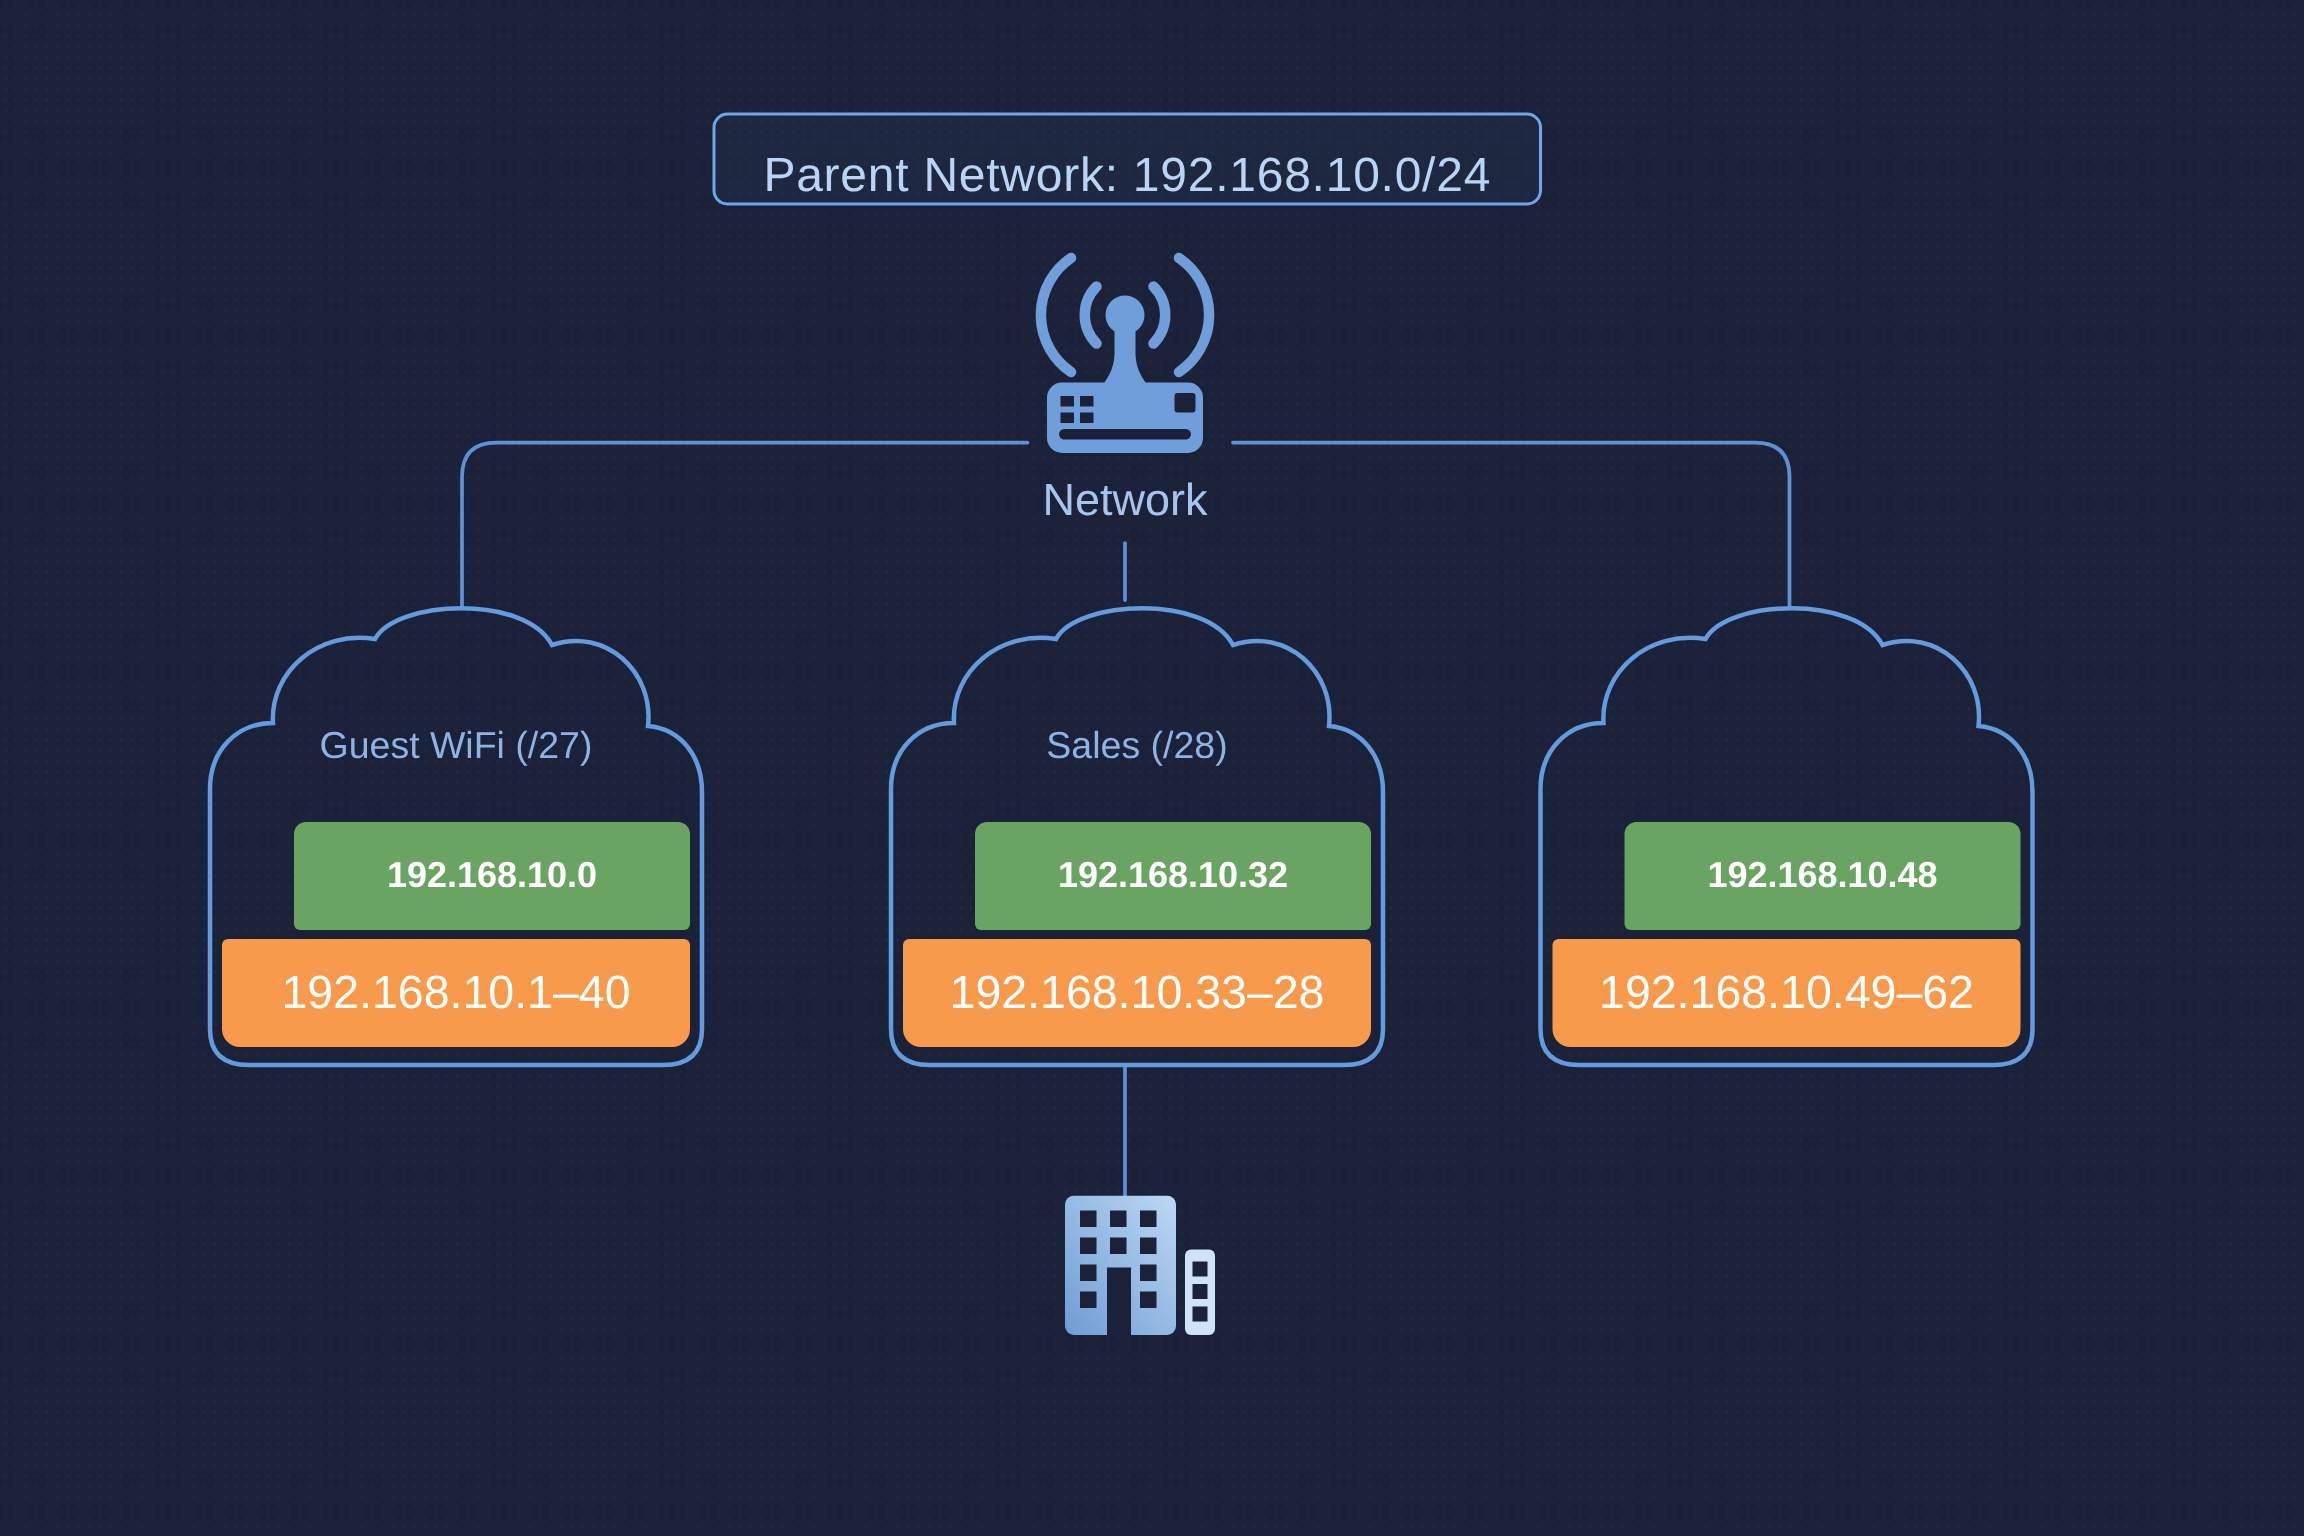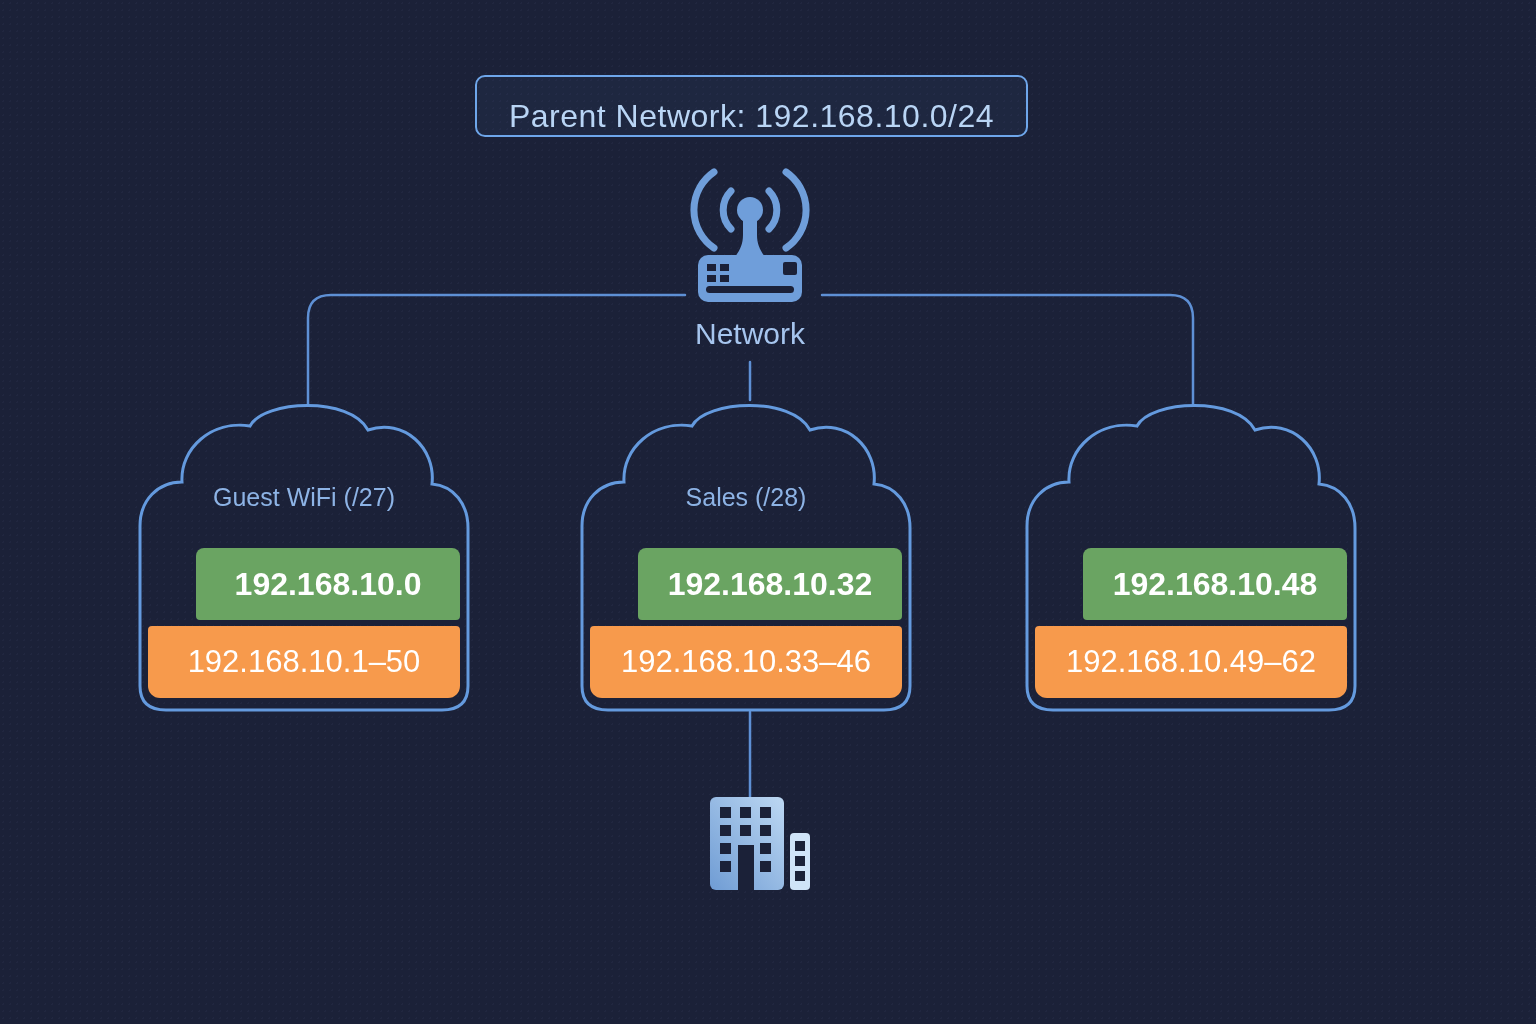--- a/index.html
+++ b/index.html
@@ -24,35 +24,35 @@
 
   .router-icon{position:absolute;left:670px;top:160px;width:160px;height:150px;}
   .router-icon svg{overflow:visible;}
   .router-label{
     position:absolute;left:670px;top:317px;width:160px;
     text-align:center;color:#a6c5ee;font-size:30px;
   }
 
   .cloud{position:absolute;top:400px;width:344px;height:312px;}
   .cloud-left{left:132px;}
-  .cloud-mid{left:574px;}
+  .cloud-mid{left:586px;}
   .cloud-right{left:1019px;}
   .cloud svg.outline{position:absolute;left:0;top:0;overflow:visible;}
   .cloud-title{
     position:absolute;top:83px;left:0;width:100%;
     text-align:center;color:#8db3e5;font-size:25px;
   }
   .net-box,.range-box{
     position:absolute;left:16px;right:16px;height:72px;
     display:flex;align-items:center;justify-content:center;
     color:#ffffff;
   }
   .net-box{
     top:148px;background:#6aa462;border-radius:8px 8px 4px 4px;
-    font-size:32px;font-weight:bold;margin-left:48px;
+    font-size:24px;font-weight:bold;margin-left:48px;
   }
   .range-box{
     top:226px;background:#f79a4c;border-radius:4px 4px 12px 12px;
     font-size:31px;
   }
 
   .building-icon{position:absolute;left:710px;top:797px;width:100px;height:95px;}
   .company-label{
     position:absolute;left:510px;top:912px;width:500px;
     text-align:center;color:#a6c5ee;font-size:31px;
@@ -101,36 +101,36 @@
     <svg class="outline" width="344" height="312" viewBox="0 0 344 312" fill="none" stroke="#649ade" stroke-width="3">
       <path d="M 34 310 Q 8 310 8 286 L 8 126 C 8 100 26 82 50 82 C 48 48 80 20 118 26
                C 132 0 218 -4 236 30 C 272 18 304 48 300 84 C 322 86 336 104 336 128
                L 336 286 Q 336 310 310 310 Z"></path>
     </svg>
     <div class="cloud-title">Guest WiFi (/27)</div>
     <div class="net-box">
       <span>192.168.10.0</span>
     </div>
     <div class="range-box">
-      <span>192.168.10.1–50</span>
+      <span>192.168.10.1–40</span>
     </div>
   </div>
 
   <div class="cloud cloud-mid">
     <svg class="outline" width="344" height="312" viewBox="0 0 344 312" fill="none" stroke="#649ade" stroke-width="3">
       <path d="M 34 310 Q 8 310 8 286 L 8 126 C 8 100 26 82 50 82 C 48 48 80 20 118 26
                C 132 0 218 -4 236 30 C 272 18 304 48 300 84 C 322 86 336 104 336 128
                L 336 286 Q 336 310 310 310 Z"></path>
     </svg>
     <div class="cloud-title">Sales (/28)</div>
     <div class="net-box">
       <span>192.168.10.32</span>
     </div>
     <div class="range-box">
-      <span>192.168.10.33–46</span>
+      <span>192.168.10.33–28</span>
     </div>
   </div>
 
   <div class="cloud cloud-right">
     <svg class="outline" width="344" height="312" viewBox="0 0 344 312" fill="none" stroke="#649ade" stroke-width="3">
       <path d="M 34 310 Q 8 310 8 286 L 8 126 C 8 100 26 82 50 82 C 48 48 80 20 118 26
                C 132 0 218 -4 236 30 C 272 18 304 48 300 84 C 322 86 336 104 336 128
                L 336 286 Q 336 310 310 310 Z"></path>
     </svg>
     <div class="net-box">

